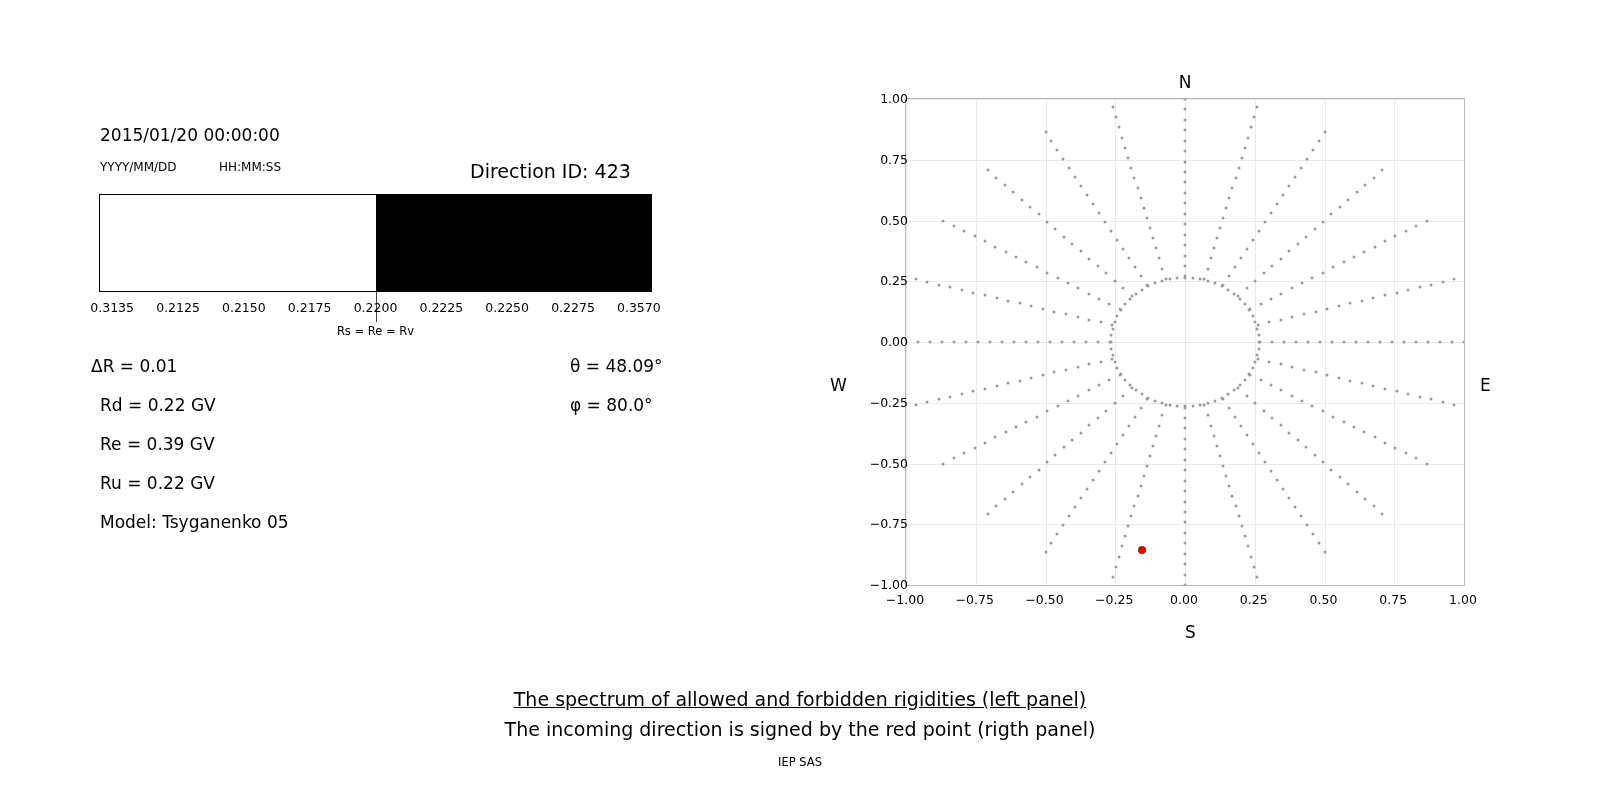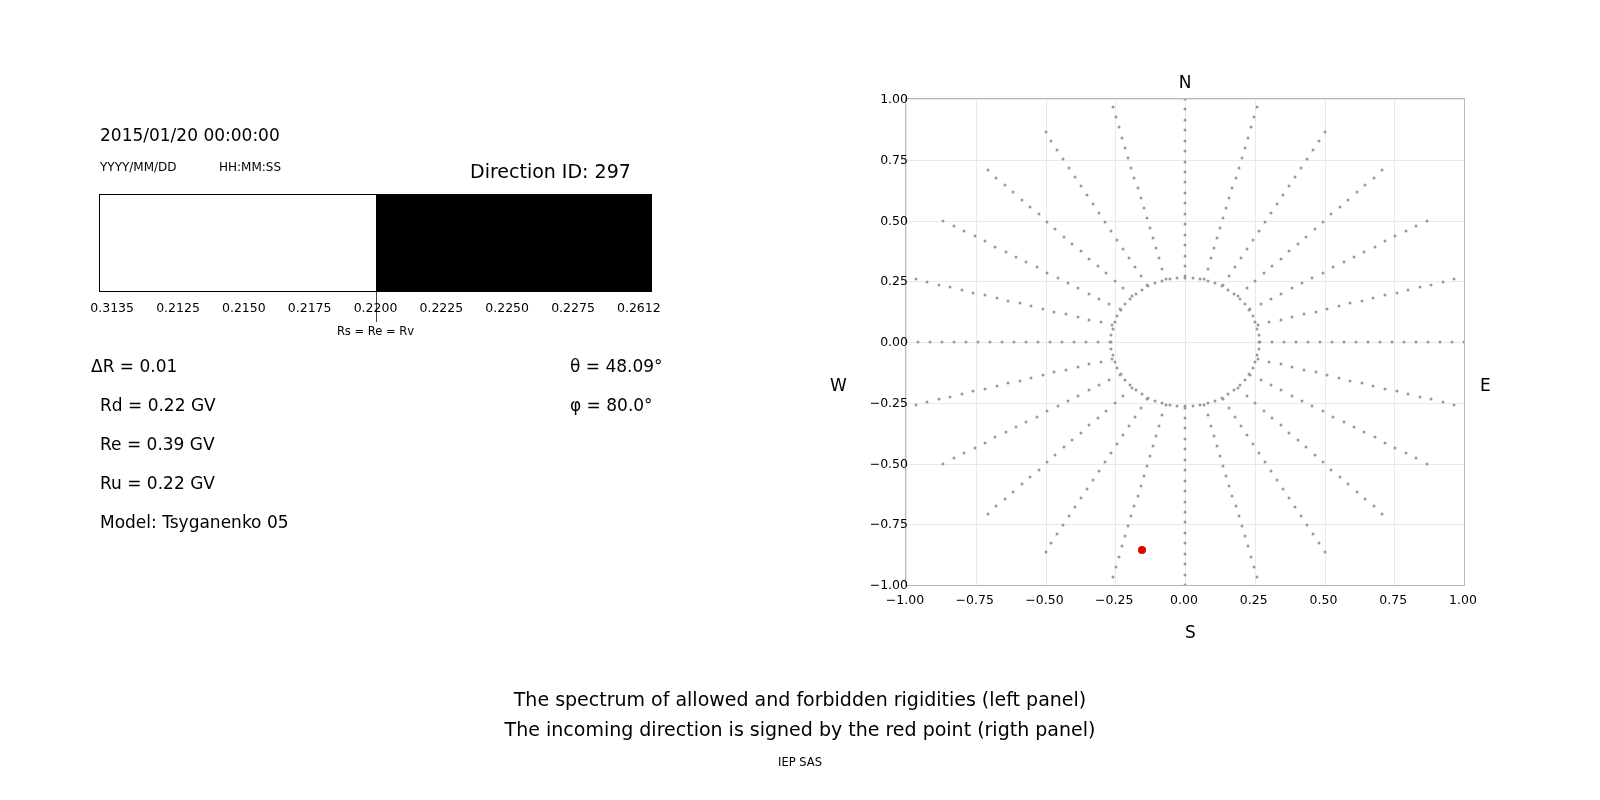--- a/index.html
+++ b/index.html
@@ -183,21 +183,21 @@
   #compass-e { left: 660px; top: 335px; }
 
   
   .caption {
     position: absolute;
     width: 100%;
     text-align: center;
     font-size: 19px;
     white-space: nowrap;
   }
-  #caption-1 { top: 688px; }
+  #caption-1 { top: 688px; text-decoration: underline; }
   #caption-2 { top: 718px; }
   #footer {
     position: absolute;
     width: 100%;
     text-align: center;
     top: 755px;
     font-size: 11.5px;
   }
 </style>
 </head>
@@ -205,39 +205,39 @@
 
 <div class="panel" id="left-panel">
 
 
   <div class="info-line" id="datetime">2015/01/20 00:00:00</div>
 
   <div class="info-line" id="date-format-label">YYYY/MM/DD</div>
 
   <div class="info-line" id="time-format-label">HH:MM:SS</div>
 
-  <div class="info-line" id="direction-id">Direction ID: 297</div>
+  <div class="info-line" id="direction-id">Direction ID: 423</div>
 
   <div id="spectrum-box">
     <div id="spectrum-allowed" style="width: 50%; background: rgb(255, 255, 255);"></div>
     <div id="spectrum-forbidden" style="width: 50%; background: rgb(0, 0, 0);"></div>
   </div>
 
   <div id="spectrum-axis">
     <div id="rs-marker-line" style="left: 276.5px;"></div>
     <div id="rs-marker-label" style="left: 276.5px;">Rs = Re = Rv</div>
   <div class="tick-label" style="left: 13.1667px;">0.3135</div>
       <div class="tick-label" style="left: 79px;">0.2125</div>
       <div class="tick-label" style="left: 144.833px;">0.2150</div>
       <div class="tick-label" style="left: 210.667px;">0.2175</div>
       <div class="tick-label" style="left: 276.5px;">0.2200</div>
       <div class="tick-label" style="left: 342.333px;">0.2225</div>
       <div class="tick-label" style="left: 408.167px;">0.2250</div>
       <div class="tick-label" style="left: 474px;">0.2275</div>
-      <div class="tick-label" style="left: 539.833px;">0.2612</div>
+      <div class="tick-label" style="left: 539.833px;">0.3570</div>
     </div>
 
   <div class="param" id="p-dR">ΔR = 0.01</div>
   <div class="param" id="p-Rd">Rd = 0.22 GV</div>
   <div class="param" id="p-Re">Re = 0.39 GV</div>
   <div class="param" id="p-Ru">Ru = 0.22 GV</div>
   <div class="param" id="p-model">Model: Tsyganenko 05</div>
   <div class="param" id="p-theta">θ = 48.09°</div>
   <div class="param" id="p-phi">φ = 80.0°</div>
 </div>

